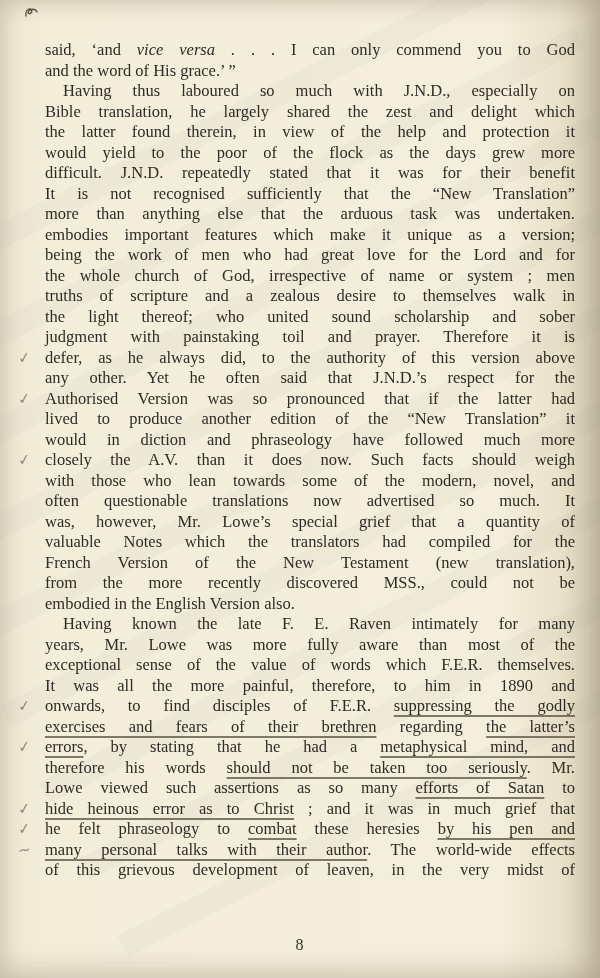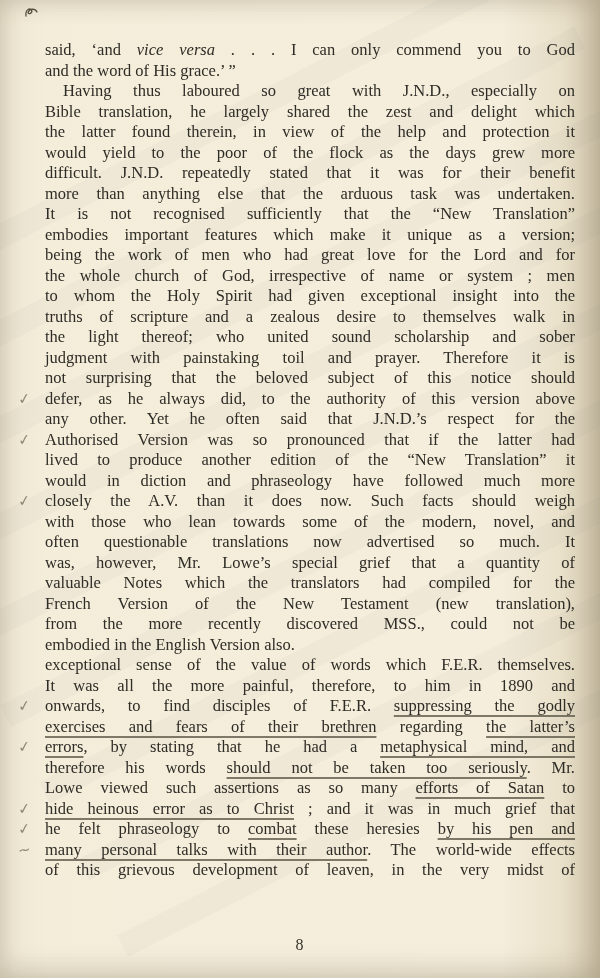--- a/index.html
+++ b/index.html
@@ -86,50 +86,50 @@
       <path d="M2 10 C1 4 6 1 7.5 4 C9 7 4.5 9 4 6.5 C5.5 2.5 11 2 13 6" fill="none" stroke="#55503f" stroke-width="1.3" stroke-linecap="round"></path>
     </svg>
   </span>
 
   <div class="text-block">
       <div class="paragraph">
         <div class="line"><span>said, ‘and </span><span class="it">vice versa</span><span> . . . I can only commend you to God</span></div>
         <div class="line noj"><span>and the word of His grace.’ ”</span></div>
       </div>
       <div class="paragraph">
-        <div class="line first"><span>Having thus laboured so great with J.N.D., especially on</span></div>
+        <div class="line first"><span>Having thus laboured so much with J.N.D., especially on</span></div>
         <div class="line"><span>Bible translation, he largely shared the zest and delight which</span></div>
         <div class="line"><span>the latter found therein, in view of the help and protection it</span></div>
         <div class="line"><span>would yield to the poor of the flock as the days grew more</span></div>
         <div class="line"><span>difficult. J.N.D. repeatedly stated that it was for their benefit</span></div>
+        <div class="line"><span>It is not recognised sufficiently that the “New Translation”</span></div>
         <div class="line"><span>more than anything else that the arduous task was undertaken.</span></div>
-        <div class="line"><span>It is not recognised sufficiently that the “New Translation”</span></div>
         <div class="line"><span>embodies important features which make it unique as a version;</span></div>
         <div class="line"><span>being the work of men who had great love for the Lord and for</span></div>
         <div class="line"><span>the whole church of God, irrespective of name or system ; men</span></div>
-        <div class="line"><span>to whom the Holy Spirit had given exceptional insight into the</span></div>
         <div class="line"><span>truths of scripture and a zealous desire to themselves walk in</span></div>
         <div class="line"><span>the light thereof; who united sound scholarship and sober</span></div>
         <div class="line"><span>judgment with painstaking toil and prayer. Therefore it is</span></div>
-        <div class="line"><span>not surprising that the beloved subject of this notice should</span></div>
         <div class="line"><span class="mark">✓</span><span>defer, as he always did, to the authority of this version above</span></div>
         <div class="line"><span>any other. Yet he often said that J.N.D.’s respect for the</span></div>
         <div class="line"><span class="mark">✓</span><span>Authorised Version was so pronounced that if the latter had</span></div>
         <div class="line"><span>lived to produce another edition of the “New Translation” it</span></div>
         <div class="line"><span>would in diction and phraseology have followed much more</span></div>
         <div class="line"><span class="mark">✓</span><span>closely the A.V. than it does now. Such facts should weigh</span></div>
         <div class="line"><span>with those who lean towards some of the modern, novel, and</span></div>
         <div class="line"><span>often questionable translations now advertised so much. It</span></div>
         <div class="line"><span>was, however, Mr. Lowe’s special grief that a quantity of</span></div>
         <div class="line"><span>valuable Notes which the translators had compiled for the</span></div>
         <div class="line"><span>French Version of the New Testament (new translation),</span></div>
         <div class="line"><span>from the more recently discovered MSS., could not be</span></div>
         <div class="line noj"><span>embodied in the English Version also.</span></div>
       </div>
       <div class="paragraph">
+        <div class="line first"><span>Having known the late F. E. Raven intimately for many</span></div>
+        <div class="line"><span>years, Mr. Lowe was more fully aware than most of the</span></div>
         <div class="line"><span>exceptional sense of the value of words which F.E.R. themselves.</span></div>
         <div class="line"><span>It was all the more painful, therefore, to him in 1890 and</span></div>
         <div class="line"><span class="mark">✓</span><span>onwards, to find disciples of F.E.R. </span><span class="ul">suppressing the godly</span></div>
         <div class="line"><span class="ul">exercises and fears of their brethren</span><span> regarding </span><span class="ul">the latter’s</span></div>
         <div class="line"><span class="mark">✓</span><span class="ul">errors</span><span>, by stating that he had a </span><span class="ul">metaphysical mind, and</span></div>
         <div class="line"><span>therefore his words </span><span class="ul">should not be taken too seriously</span><span>. Mr.</span></div>
         <div class="line"><span>Lowe viewed such assertions as so many </span><span class="ul">efforts of Satan</span><span> to</span></div>
         <div class="line"><span class="mark">✓</span><span class="ul">hide heinous error as to Christ</span><span> ; and it was in much grief that</span></div>
         <div class="line"><span class="mark">✓</span><span>he felt phraseology to </span><span class="ul">combat</span><span> these heresies </span><span class="ul">by his pen and</span></div>
         <div class="line"><span class="mark">~</span><span class="ul">many personal talks with their author</span><span>. The world-wide effects</span></div>

